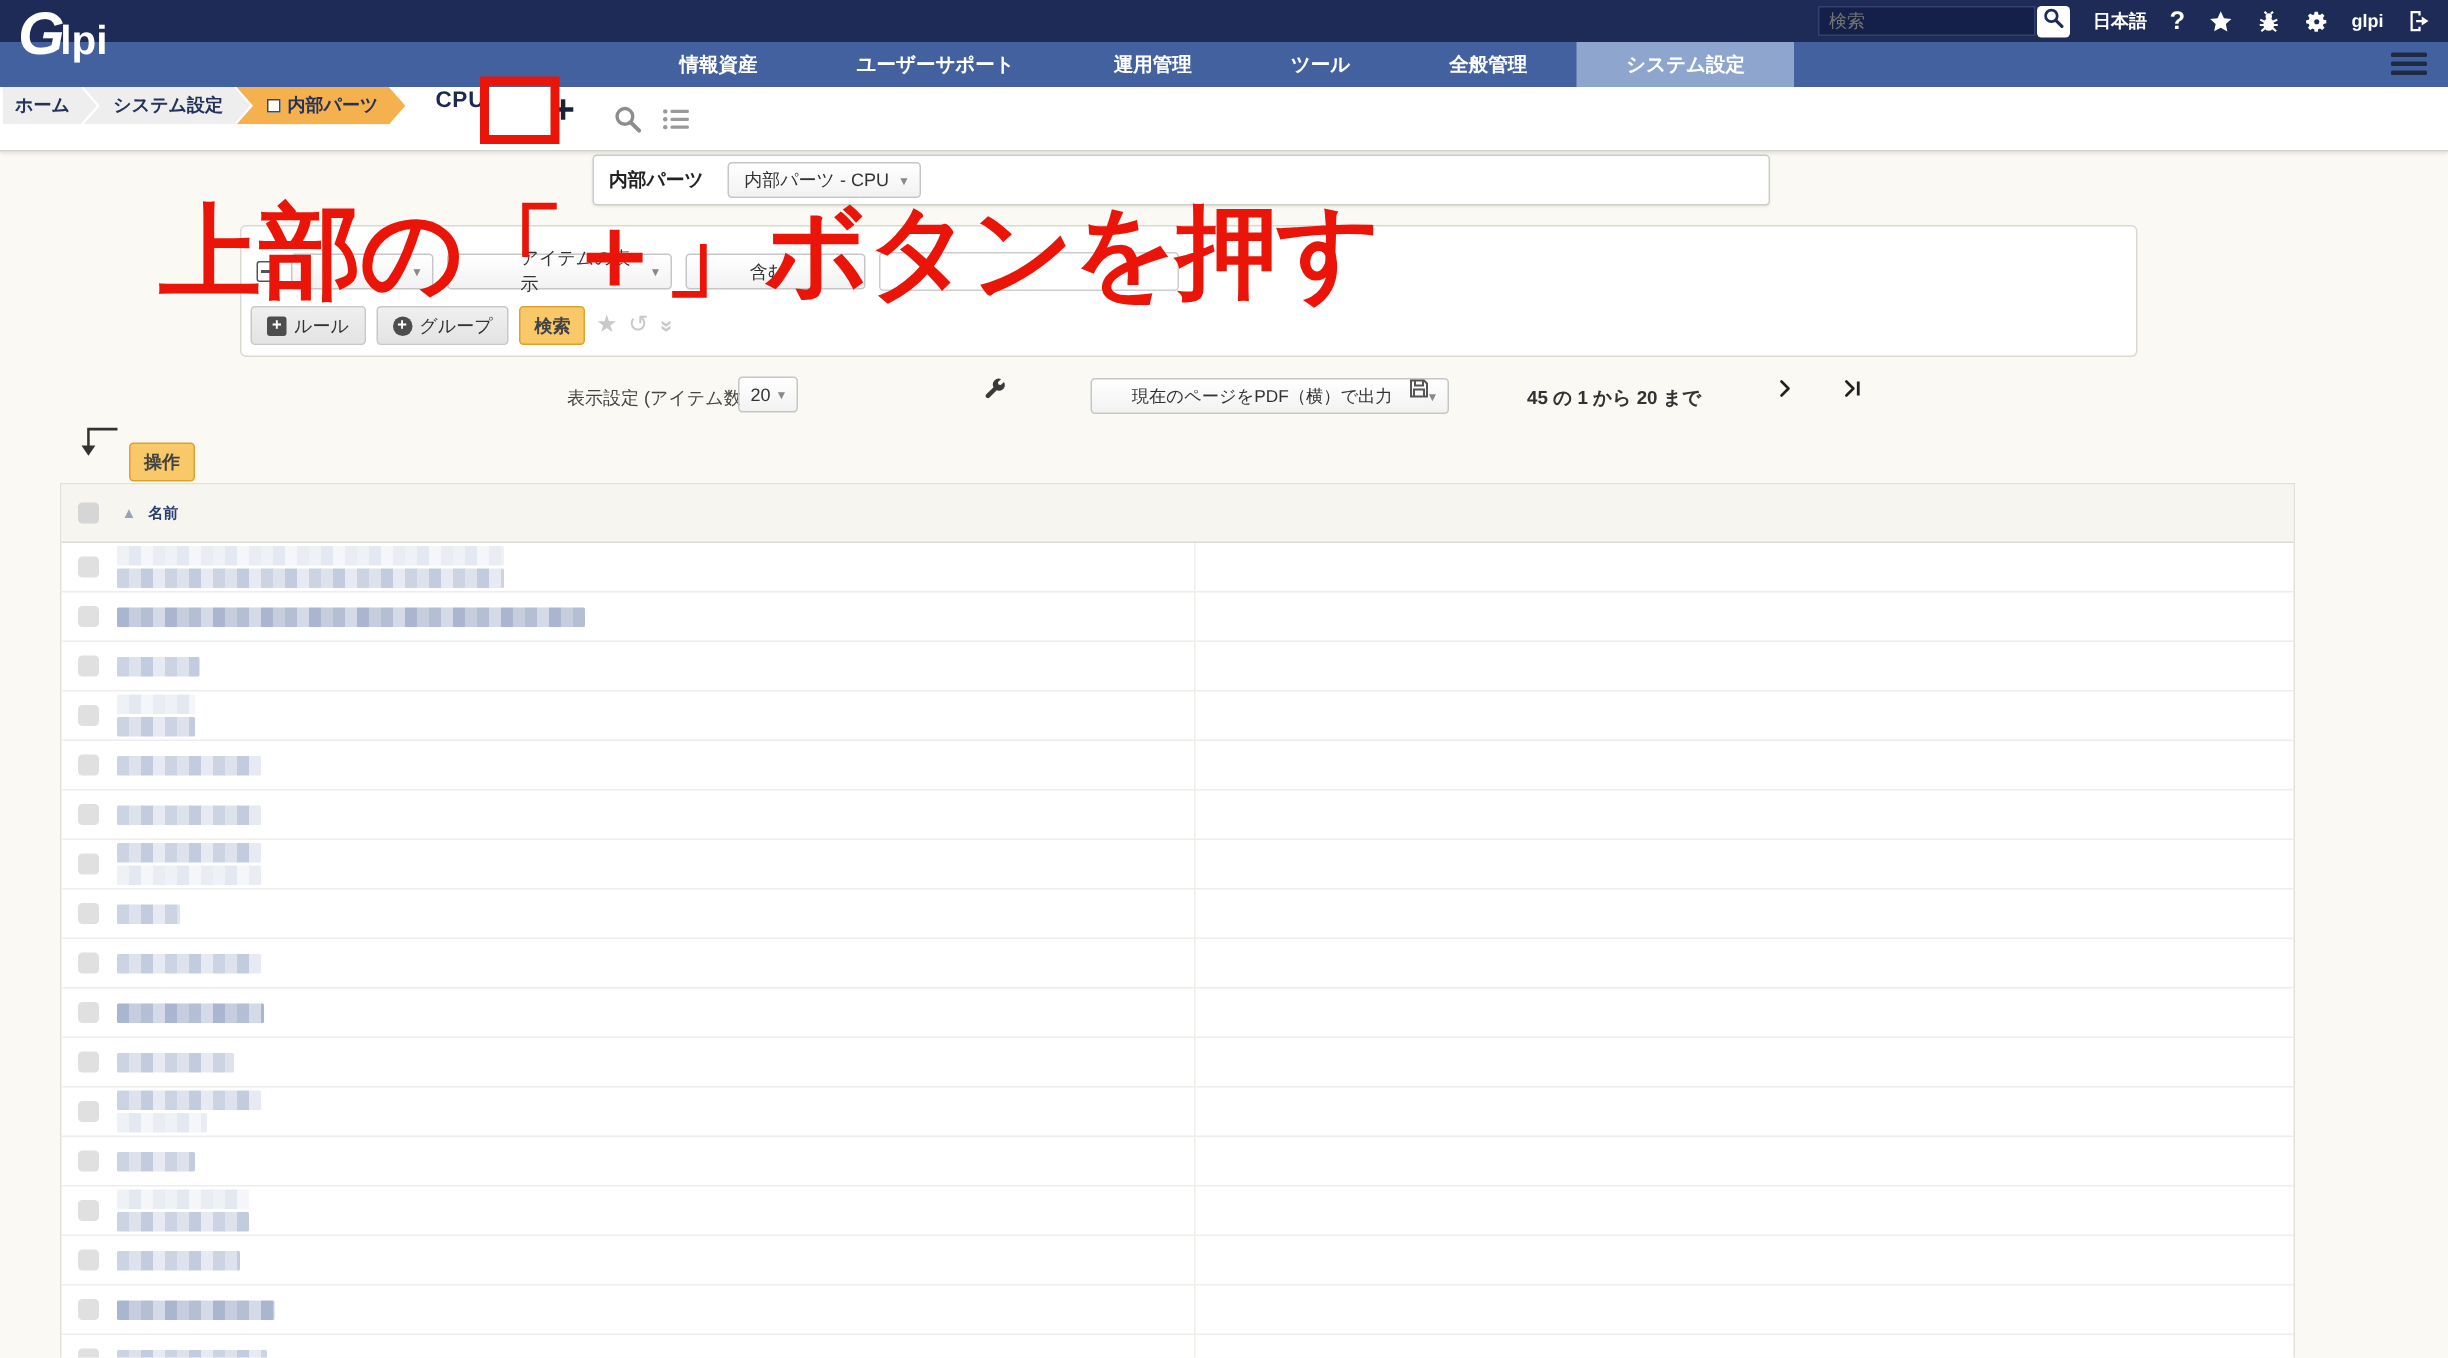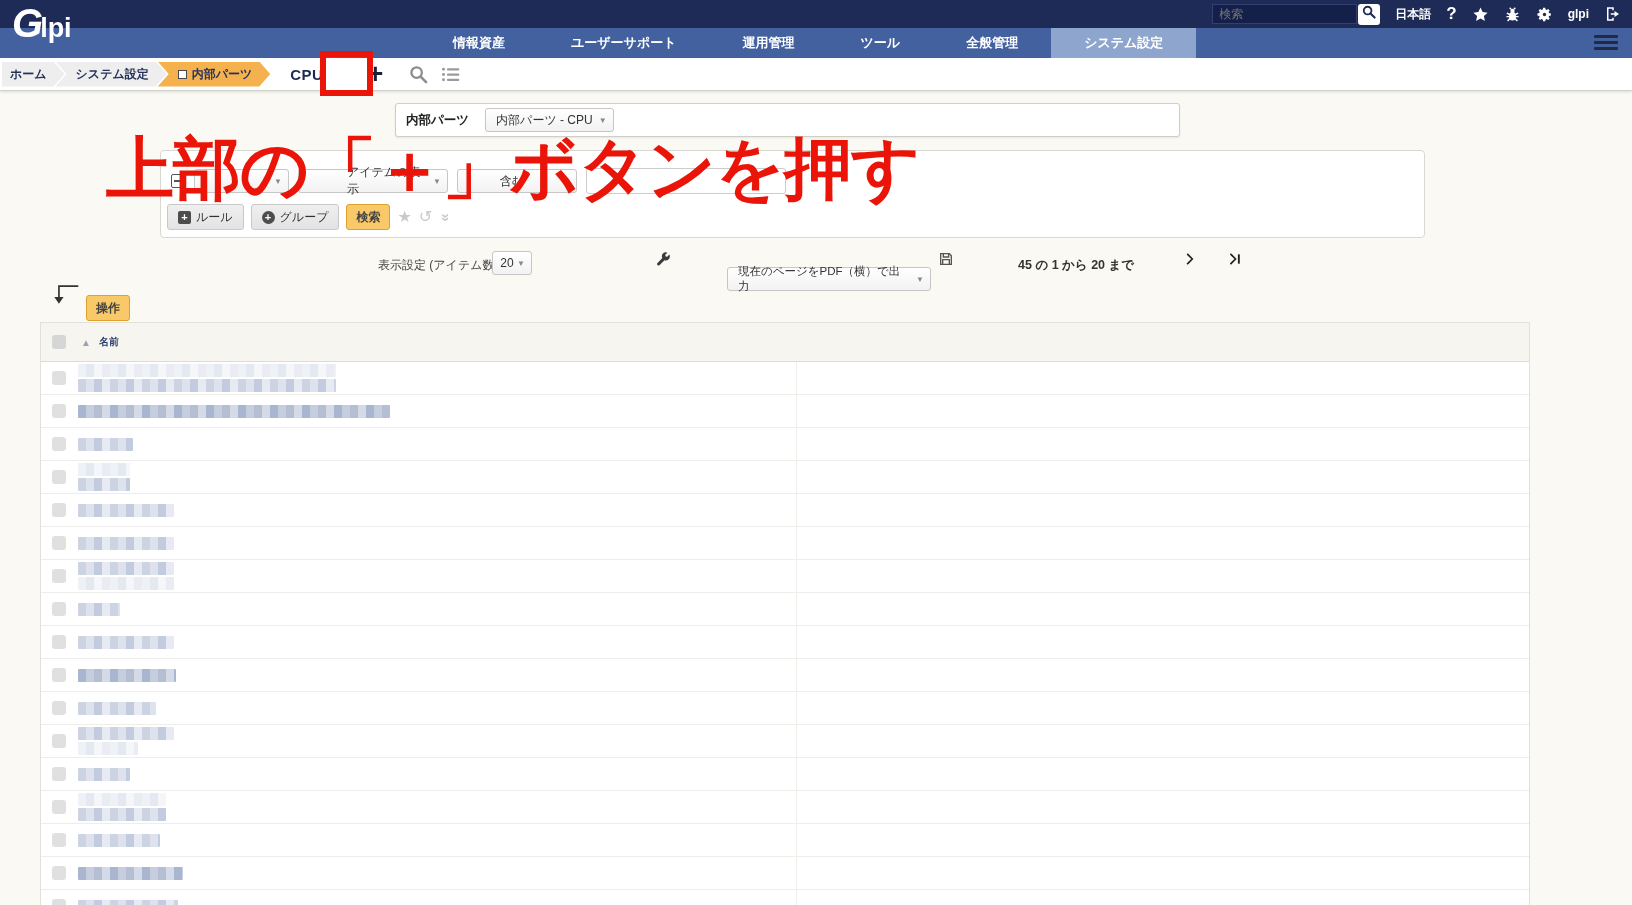--- a/index.html
+++ b/index.html
@@ -20,21 +20,21 @@
 
   
   .navbar { position:absolute; left:0; top:28px; width:1632px; height:30px; background:#42619e; z-index:15; }
   .nav-items { position:absolute; left:420px; top:0; height:16px; display:flex; }
   .nav-item { height:30px; line-height:30px; padding:0 33px; color:#fff; font-size:13px; font-weight:700; cursor:pointer; white-space:nowrap; }
   .nav-item.active { background:#8ea6ce; }
   .hamburger { position:absolute; right:14px; top:7px; width:24px; cursor:pointer; }
   .hamburger div { height:3px; background:#1f2a44; margin-bottom:3px; border-radius:1px; }
 
   
-  .crumbbar { position:absolute; left:0; top:58px; width:1632px; height:33px; background:#fff; border-bottom:1px solid #d2d2cc; box-shadow:0 1px 3px rgba(0,0,0,.12); z-index:10; display:flex; align-items:center; }
+  .crumbbar { position:absolute; left:0; top:58px; width:1632px; height:43px; background:#fff; border-bottom:1px solid #d2d2cc; box-shadow:0 1px 3px rgba(0,0,0,.12); z-index:10; display:flex; }
   .crumbs { display:flex; align-items:center; height:25px; margin-left:2px; }
   .crumb { height:25px; line-height:25px; font-size:12px; font-weight:700; color:#253358; padding:0 18px 0 20px; white-space:nowrap; cursor:pointer; display:flex; align-items:center; gap:5px; }
   .crumb.gray { background:#eeeeee; }
   .crumb.orange { background:#f6b14f; }
   .crumb.c0 { clip-path:polygon(0 0, calc(100% - 11px) 0, 100% 50%, calc(100% - 11px) 100%, 0 100%); padding-left:8px; }
   .crumb.cn { clip-path:polygon(0 0, calc(100% - 11px) 0, 100% 50%, calc(100% - 11px) 100%, 0 100%, 11px 50%); margin-left:-9px; }
   .crumb .sq { width:9px; height:9px; border:1.5px solid #4a4a4a; background:#fff; display:inline-block; }
   .crumb-current { margin-left:20px; font-size:15px; font-weight:700; color:#1c2a52; letter-spacing:.5px; }
   .add-plus { margin-left:30px; width:44px; text-align:center; font-size:27px; font-weight:700; color:#16213c; cursor:pointer; line-height:30px; }
   .crumb-ico { margin-left:12px; display:flex; align-items:center; cursor:pointer; }
@@ -65,21 +65,21 @@
   .btn-orange { height:26px; background:#f8c869; border:1px solid #dda22e; border-radius:3px; font-size:12px; font-weight:700; color:#424242; padding:0 9px; cursor:pointer; display:flex; align-items:center; }
   .dim-ico { color:#c9c9c9; font-size:16px; cursor:pointer; line-height:1; }
   .chevrons { display:inline-block; transform:rotate(-90deg); font-weight:700; color:#c9c9c9; font-size:15px; cursor:pointer; }
 
   .annotation { position:absolute; left:106px; top:42px; font-size:68px; font-weight:800; color:#ea1508; white-space:nowrap; z-index:40; letter-spacing:-1px; line-height:1.05; pointer-events:none; }
 
   
   .disp-label { position:absolute; left:378px; top:166px; font-size:12px; color:#444; }
   .pagesize-sel { position:absolute; left:492px; top:160px; width:40px; }
   .wrench { position:absolute; left:655px; top:161px; cursor:pointer; }
-  .export-sel { position:absolute; left:727px; top:176px; width:204px; font-size:11.5px; }
+  .export-sel { position:absolute; left:727px; top:161px; width:239px; font-size:11.5px; }
   .disk { position:absolute; left:938px; top:160px; cursor:pointer; }
   .range-text { position:absolute; left:1018px; top:166px; font-size:12.5px; font-weight:700; color:#333; }
   .pg-next { position:absolute; left:1183px; top:161px; cursor:pointer; }
   .pg-last { position:absolute; left:1228px; top:161px; cursor:pointer; }
 
   
   .apply-arrow { position:absolute; left:48px; top:190px; }
   .actions-btn { position:absolute; left:86px; top:204px; }
 
   

